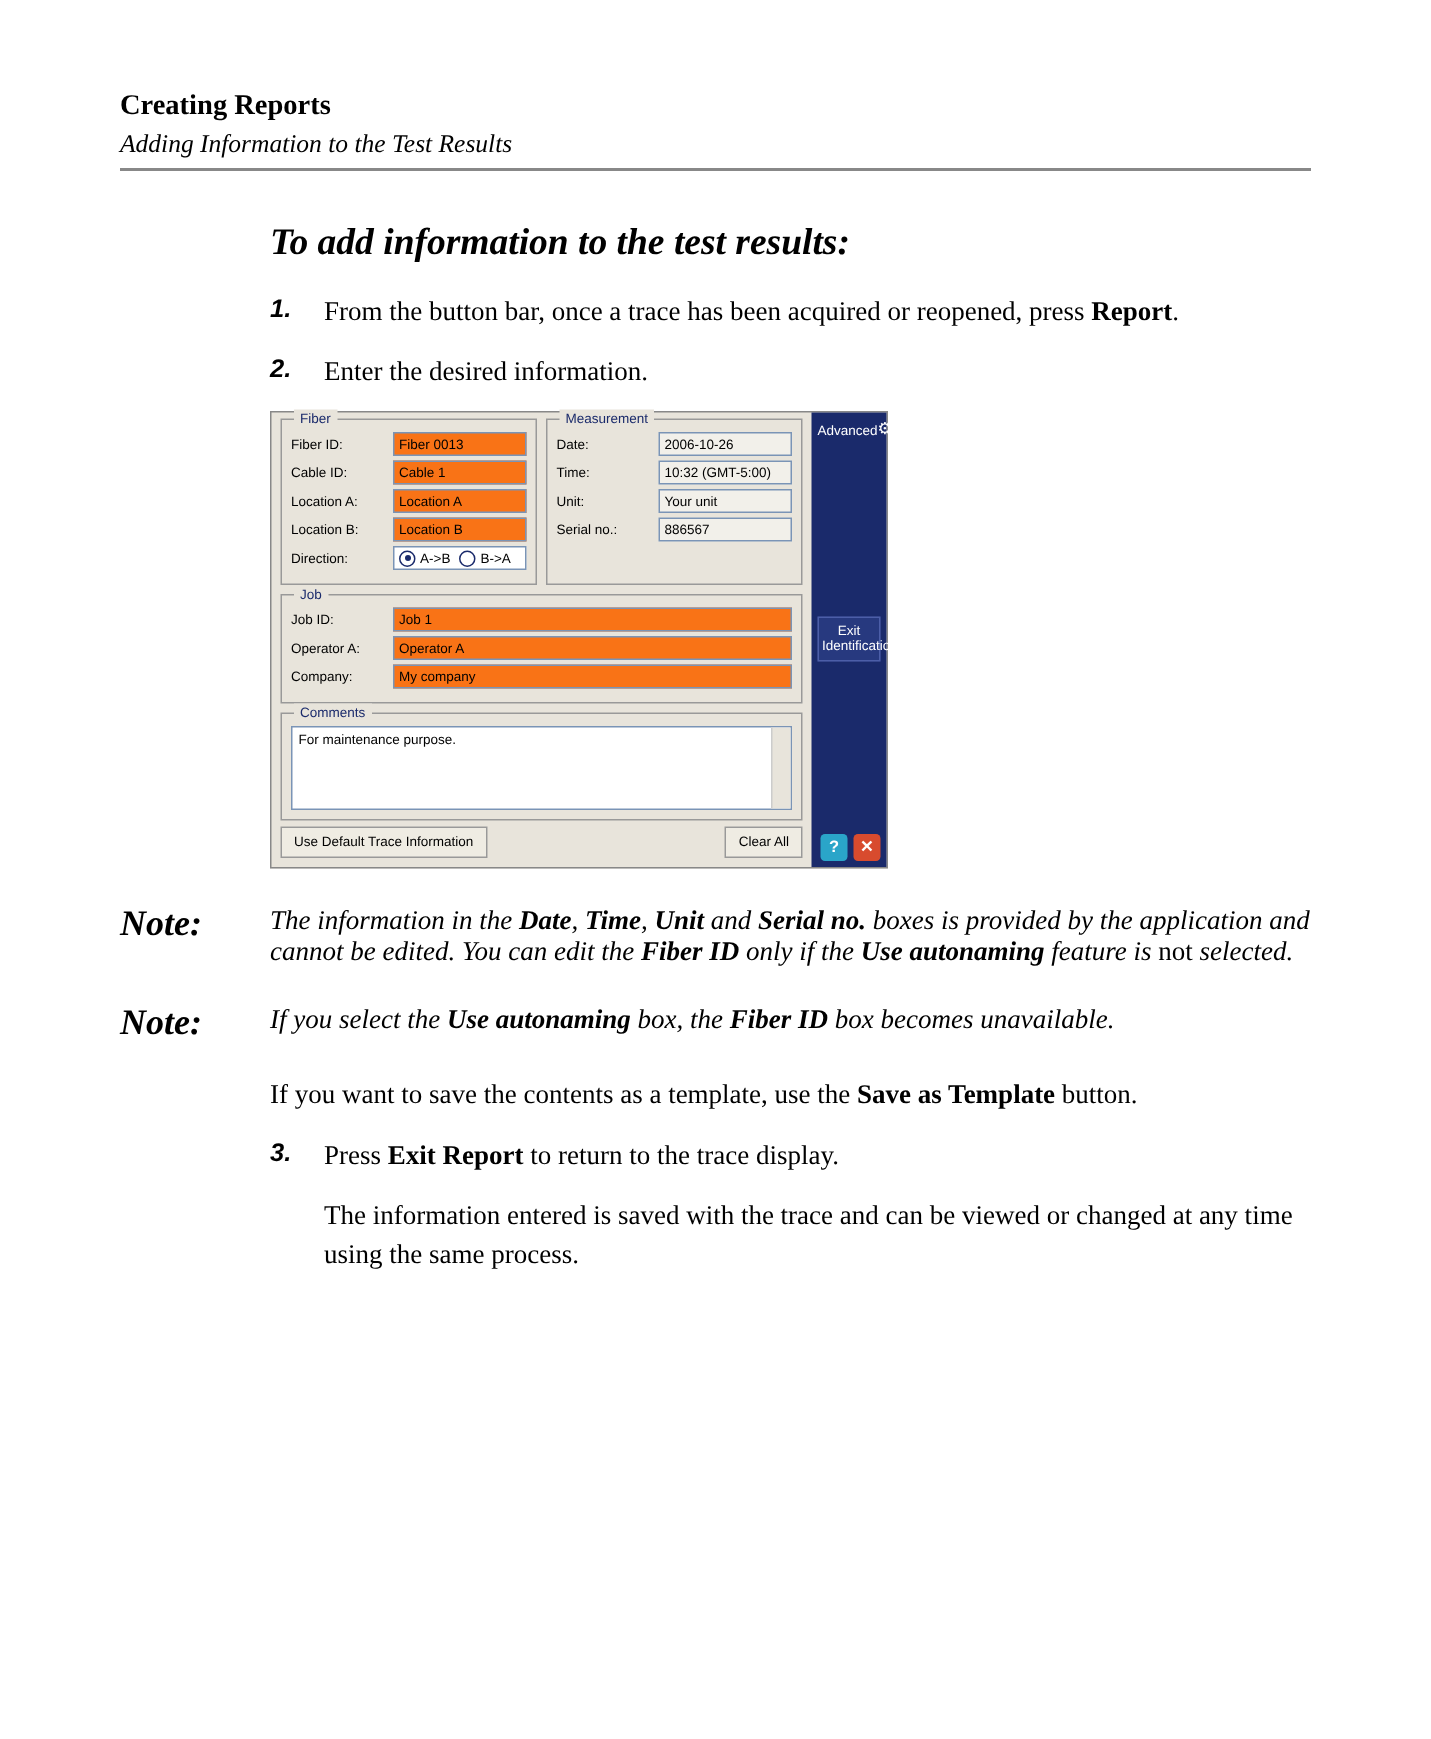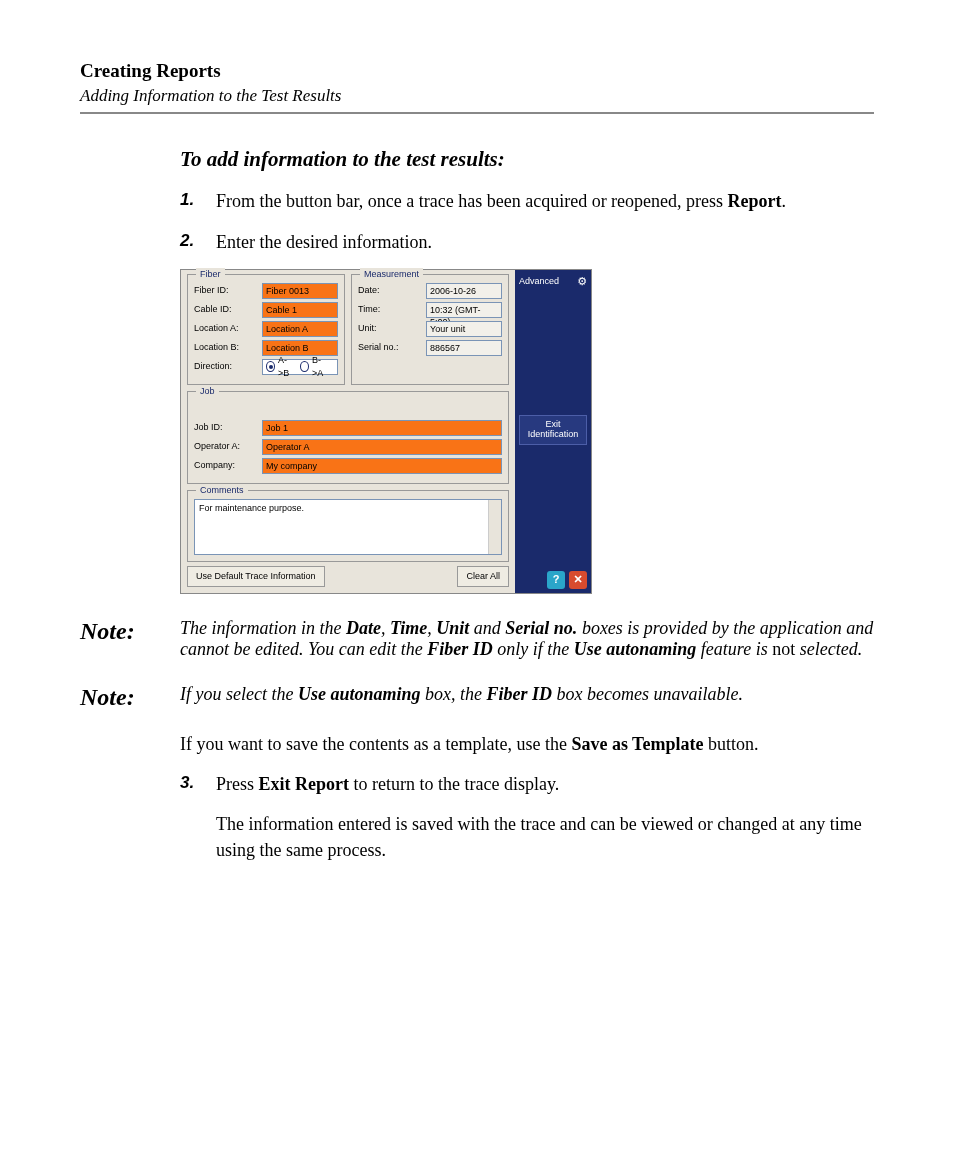--- a/index.html
+++ b/index.html
@@ -34,21 +34,21 @@
   }
   .content {
     margin-left: 100px;
     margin-right: 10px;
     font-size: 18px;
     line-height: 1.45;
   }
   .proc-heading {
     font-style: italic;
     font-weight: bold;
-    font-size: 21px;
+    font-size: 25px;
     margin-bottom: 14px;
   }
   ol.steps {
     list-style: none;
     padding: 0;
     margin: 0;
   }
   ol.steps > li {
     position: relative;
     padding-left: 36px;
@@ -94,21 +94,21 @@
     display: flex;
     border: 1px solid #888;
     background: #e8e4db;
   }
   .shot-main {
     flex: 1;
     padding: 4px 6px 6px 6px;
     box-sizing: border-box;
   }
   .shot-side {
-    width: 76px;
+    width: 50px;
     background: #1a2a6b;
     color: #fff;
     display: flex;
     flex-direction: column;
     justify-content: space-between;
     padding: 4px;
     box-sizing: border-box;
   }
   .fs {
     border: 1px solid #999;
@@ -279,21 +279,21 @@
               </div>
             <div class="frow">
                 <span class="flab">Serial no.:</span>
                 <span class="fval ro">886567</span>
               </div>
           </div>
         </div>
 
         <div class="fs">
           <span class="legend">Job</span>
-          <div style="display:flex; gap:10px;margin-top:20px;">
+          <div style="display:flex; gap:10px;">
             <div style="flex:1;">
               <div class="frow">
                   <span class="flab">Job ID:</span>
                   <span class="fval">Job 1</span>
                 </div>
               <div class="frow">
                   <span class="flab">Operator A:</span>
                   <span class="fval">Operator A</span>
                 </div>
               <div class="frow">

